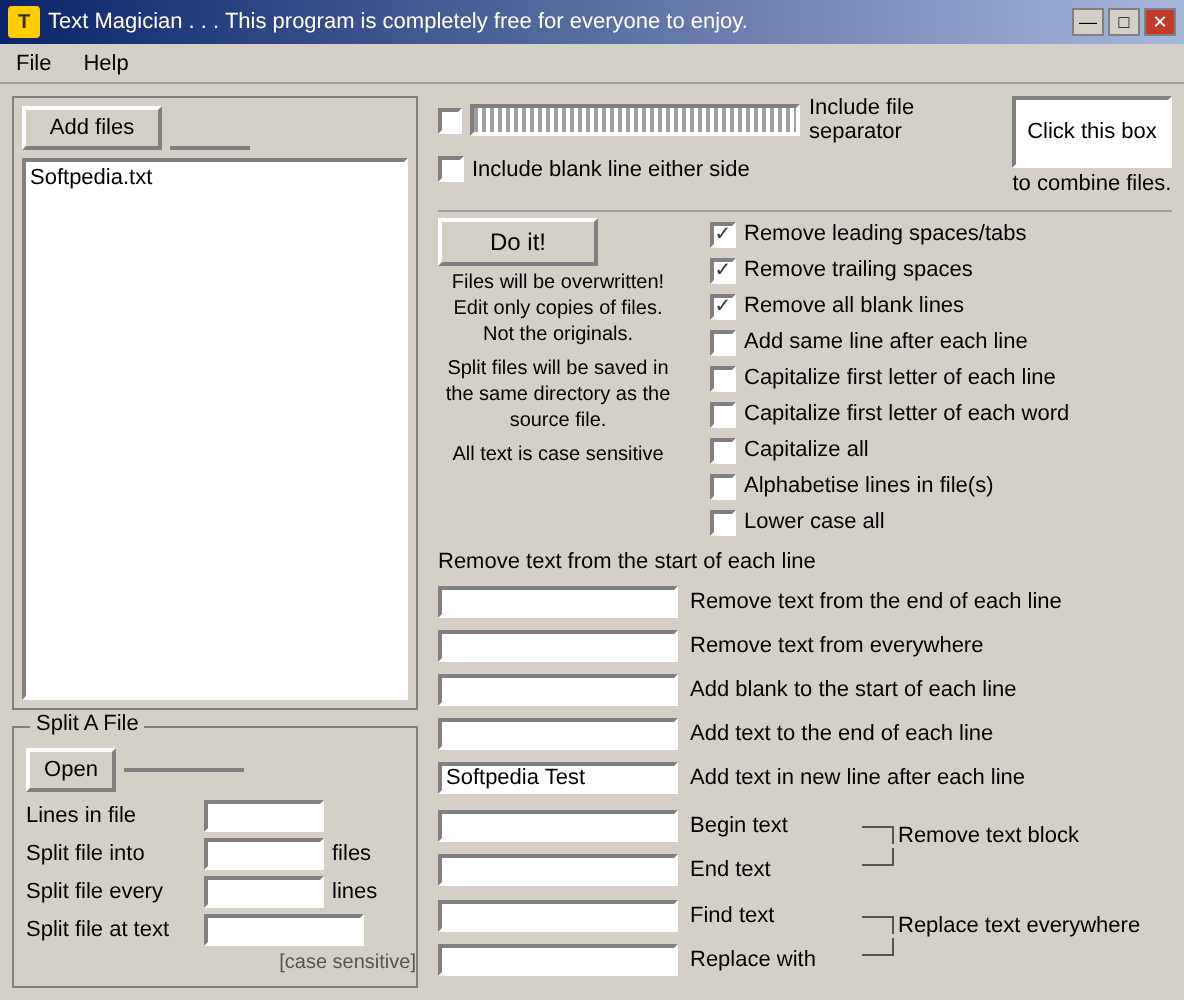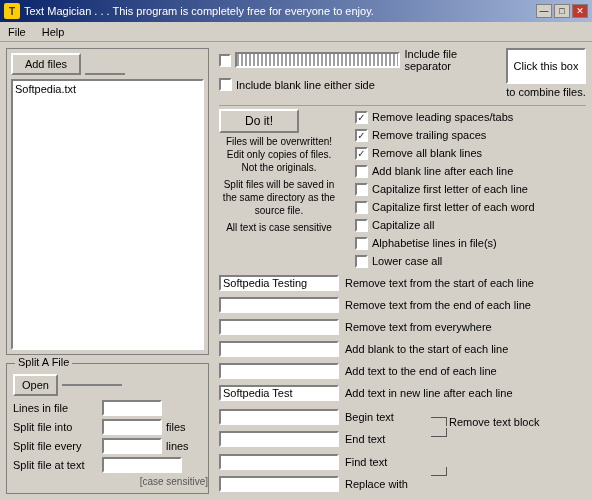--- a/index.html
+++ b/index.html
@@ -340,21 +340,21 @@
           <span class="option-label">Remove trailing spaces</span>
         </div>
         <div class="option-row">
           <div class="win-checkbox">
               <span class="checkmark">✓</span>
             </div>
           <span class="option-label">Remove all blank lines</span>
         </div>
         <div class="option-row">
           <div class="win-checkbox"></div>
-          <span class="option-label">Add blank line after each line</span>
+          <span class="option-label">Add same line after each line</span>
         </div>
         <div class="option-row">
           <div class="win-checkbox"></div>
           <span class="option-label">Capitalize first letter of each line</span>
         </div>
         <div class="option-row">
           <div class="win-checkbox"></div>
           <span class="option-label">Capitalize first letter of each word</span>
         </div>
         <div class="option-row">
@@ -367,21 +367,20 @@
         </div>
         <div class="option-row">
           <div class="win-checkbox"></div>
           <span class="option-label">Lower case all</span>
         </div>
       </div>
     </div>
 
     <div style="display:flex; flex-direction:column; gap:2px;">
       <div class="text-input-row">
-        <input class="text-input-field" type="text" value="Softpedia Testing" style="">
         <span class="text-input-label">Remove text from the start of each line</span>
       </div>
       <div class="text-input-row">
         <input class="text-input-field" type="text" value="" style="">
         <span class="text-input-label">Remove text from the end of each line</span>
       </div>
       <div class="text-input-row">
         <input class="text-input-field" type="text" value="" style="">
         <span class="text-input-label">Remove text from everywhere</span>
       </div>
@@ -427,19 +426,23 @@
           <input class="text-input-field" type="text" value="" style="">
           <span class="text-input-label">Find text</span>
         </div>
         <div class="text-input-row">
           <input class="text-input-field" type="text" value="" style="">
           <span class="text-input-label">Replace with</span>
         </div>
       </div>
       <div style="display:flex; align-items:center; height:38px;">
         <div style="display:flex; flex-direction:column; align-items:flex-start; justify-content:center; gap:0;">
+          <div style="display:flex; align-items:center; gap:2px;">
+            <div style="width:16px; border-top:1px solid #555; border-right:1px solid #555; border-bottom:0; height:9px;"></div>
+            <span style="font-size:11px;">Replace text everywhere</span>
+          </div>
           <div style="width:16px; border-bottom:1px solid #555; border-right:1px solid #555; height:9px;"></div>
         </div>
       </div>
     </div>
 
   </div>
 </div>
 
 </body></html>

